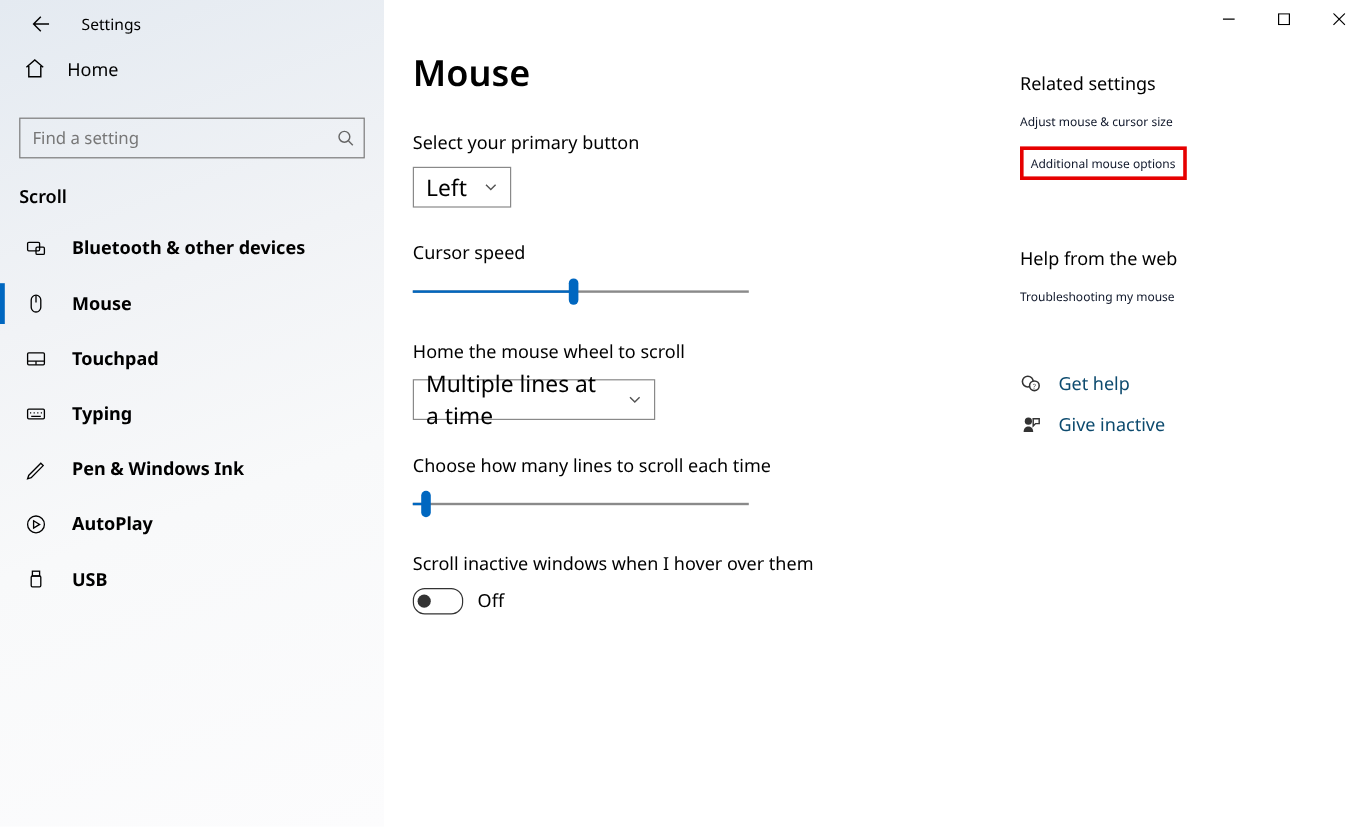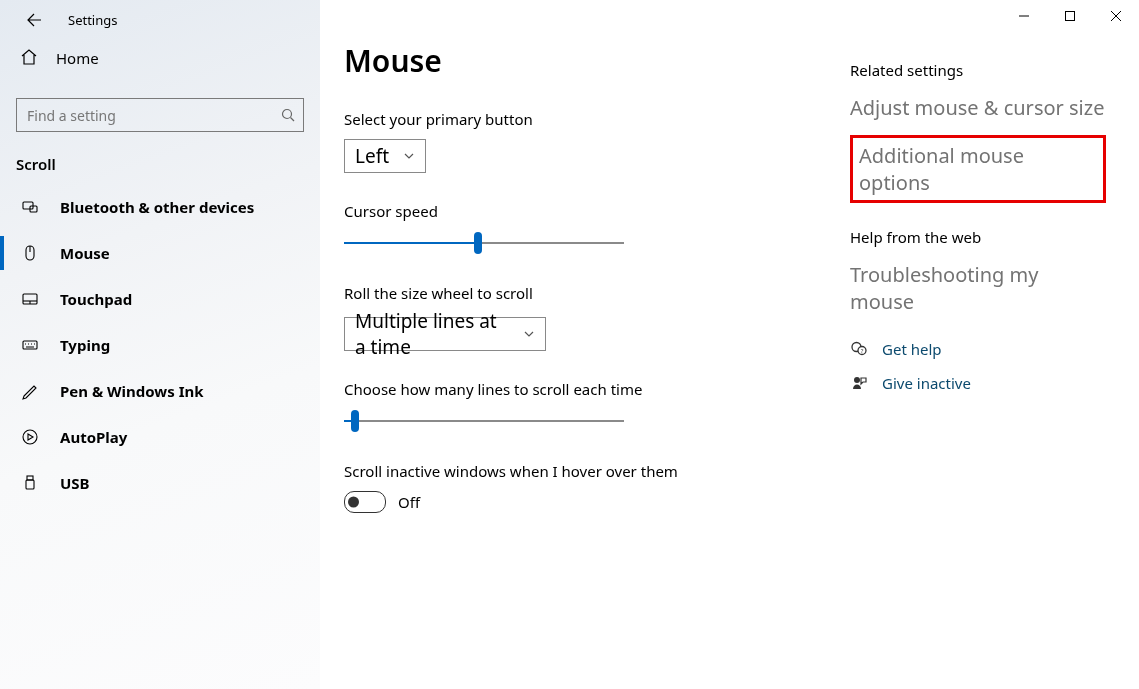--- a/index.html
+++ b/index.html
@@ -36,22 +36,22 @@
   .slider .track{position:absolute;left:0;right:0;top:50%;height:2px;background:#8a8a8a;transform:translateY(-50%);}
   .slider .fill{position:absolute;left:0;top:50%;height:2px;background:#0067C0;transform:translateY(-50%);}
   .slider .thumb{position:absolute;top:50%;width:8px;height:22px;border-radius:4px;background:#0067C0;transform:translate(-50%,-50%);}
   .toggle-row{display:flex;align-items:center;}
   .toggle{width:40px;height:20px;border:1px solid #333;border-radius:10px;position:relative;cursor:pointer;}
   .toggle .knob{position:absolute;left:3px;top:50%;width:11px;height:11px;border-radius:50%;background:#333;transform:translateY(-50%);}
   .toggle-label{margin-left:12px;font-size:15px;}
   
   .rail{width:280px;padding:60px 24px 0 0;box-sizing:border-box;}
   .rail .rtitle{font-size:15px;margin-bottom:14px;}
-  .rail .rsec{margin-bottom:24px;}
-  .link{color:#737373;font-size:20px;cursor:pointer;display:block;margin-bottom:14px;}
+  .rail .rsec{margin-bottom:56px;}
+  .link{color:#0f172a;font-size:10px;cursor:pointer;display:block;margin-bottom:14px;}
   .link.boxed{border:3px solid #e60000;padding:4px 6px;display:inline-block;margin-bottom:0;}
   .help-item{display:flex;align-items:center;margin-bottom:14px;cursor:pointer;}
   .help-item .hicon{width:22px;display:flex;align-items:center;color:#333;}
   .help-item .hlabel{margin-left:10px;color:#0c4a6e;font-size:15px;}
   
   .caption{position:absolute;right:0;top:0;height:32px;display:flex;}
   .caption div{width:46px;height:32px;display:flex;align-items:center;justify-content:center;cursor:pointer;}
   svg{display:block;}
 </style>
 </head>
@@ -201,21 +201,21 @@
       <div class="group">
         <div class="glabel">Cursor speed</div>
         <div class="slider">
           <div class="track"></div>
           <div class="fill" style="width:48%;"></div>
           <div class="thumb" style="left:48%;"></div>
         </div>
       </div>
 
       <div class="group">
-        <div class="glabel">Roll the size wheel to scroll</div>
+        <div class="glabel">Home the mouse wheel to scroll</div>
         <div class="select wide">
           <span class="sval">Multiple lines at a time</span>
           <span class="chev">
             <svg width="12" height="12" viewBox="0 0 12 12">
                 <path d="M2 4 L6 8 L10 4" fill="none" stroke="#555" stroke-width="1.2"></path>
               </svg>
           </span>
         </div>
       </div>
 

